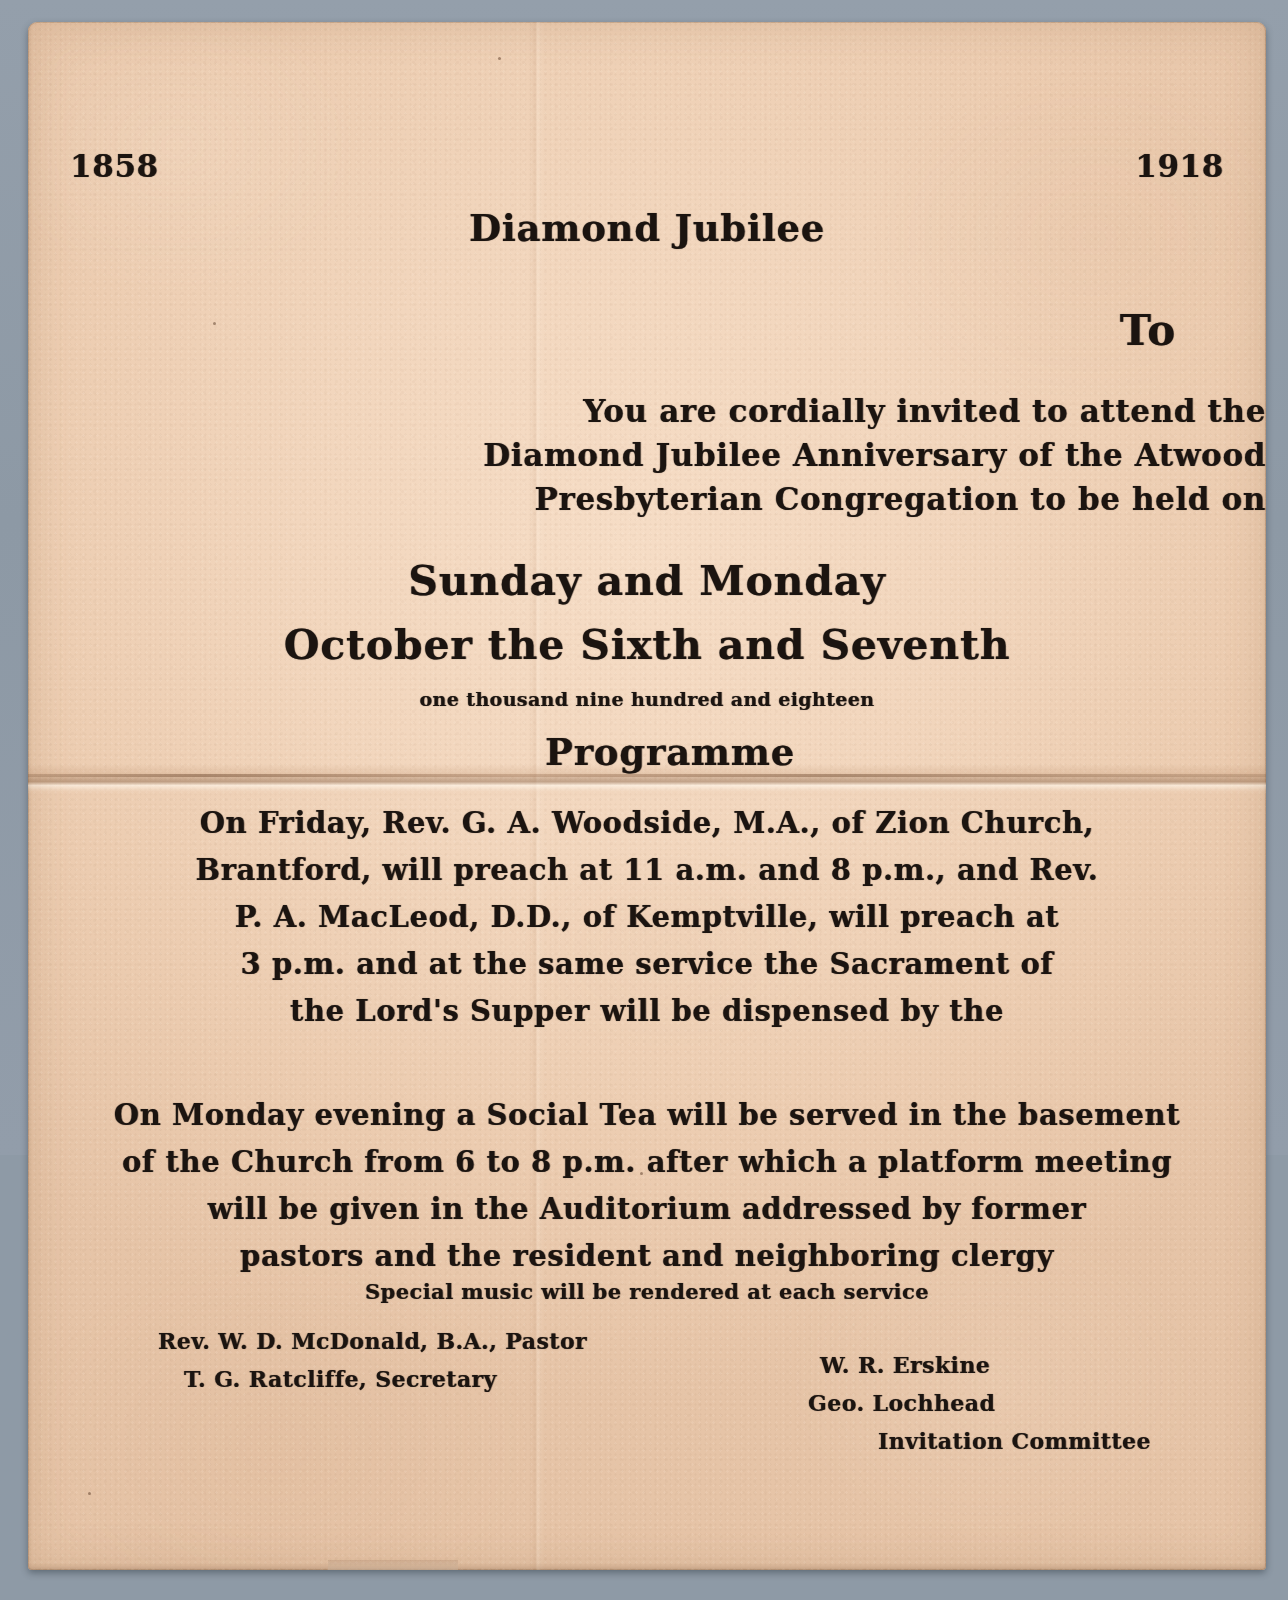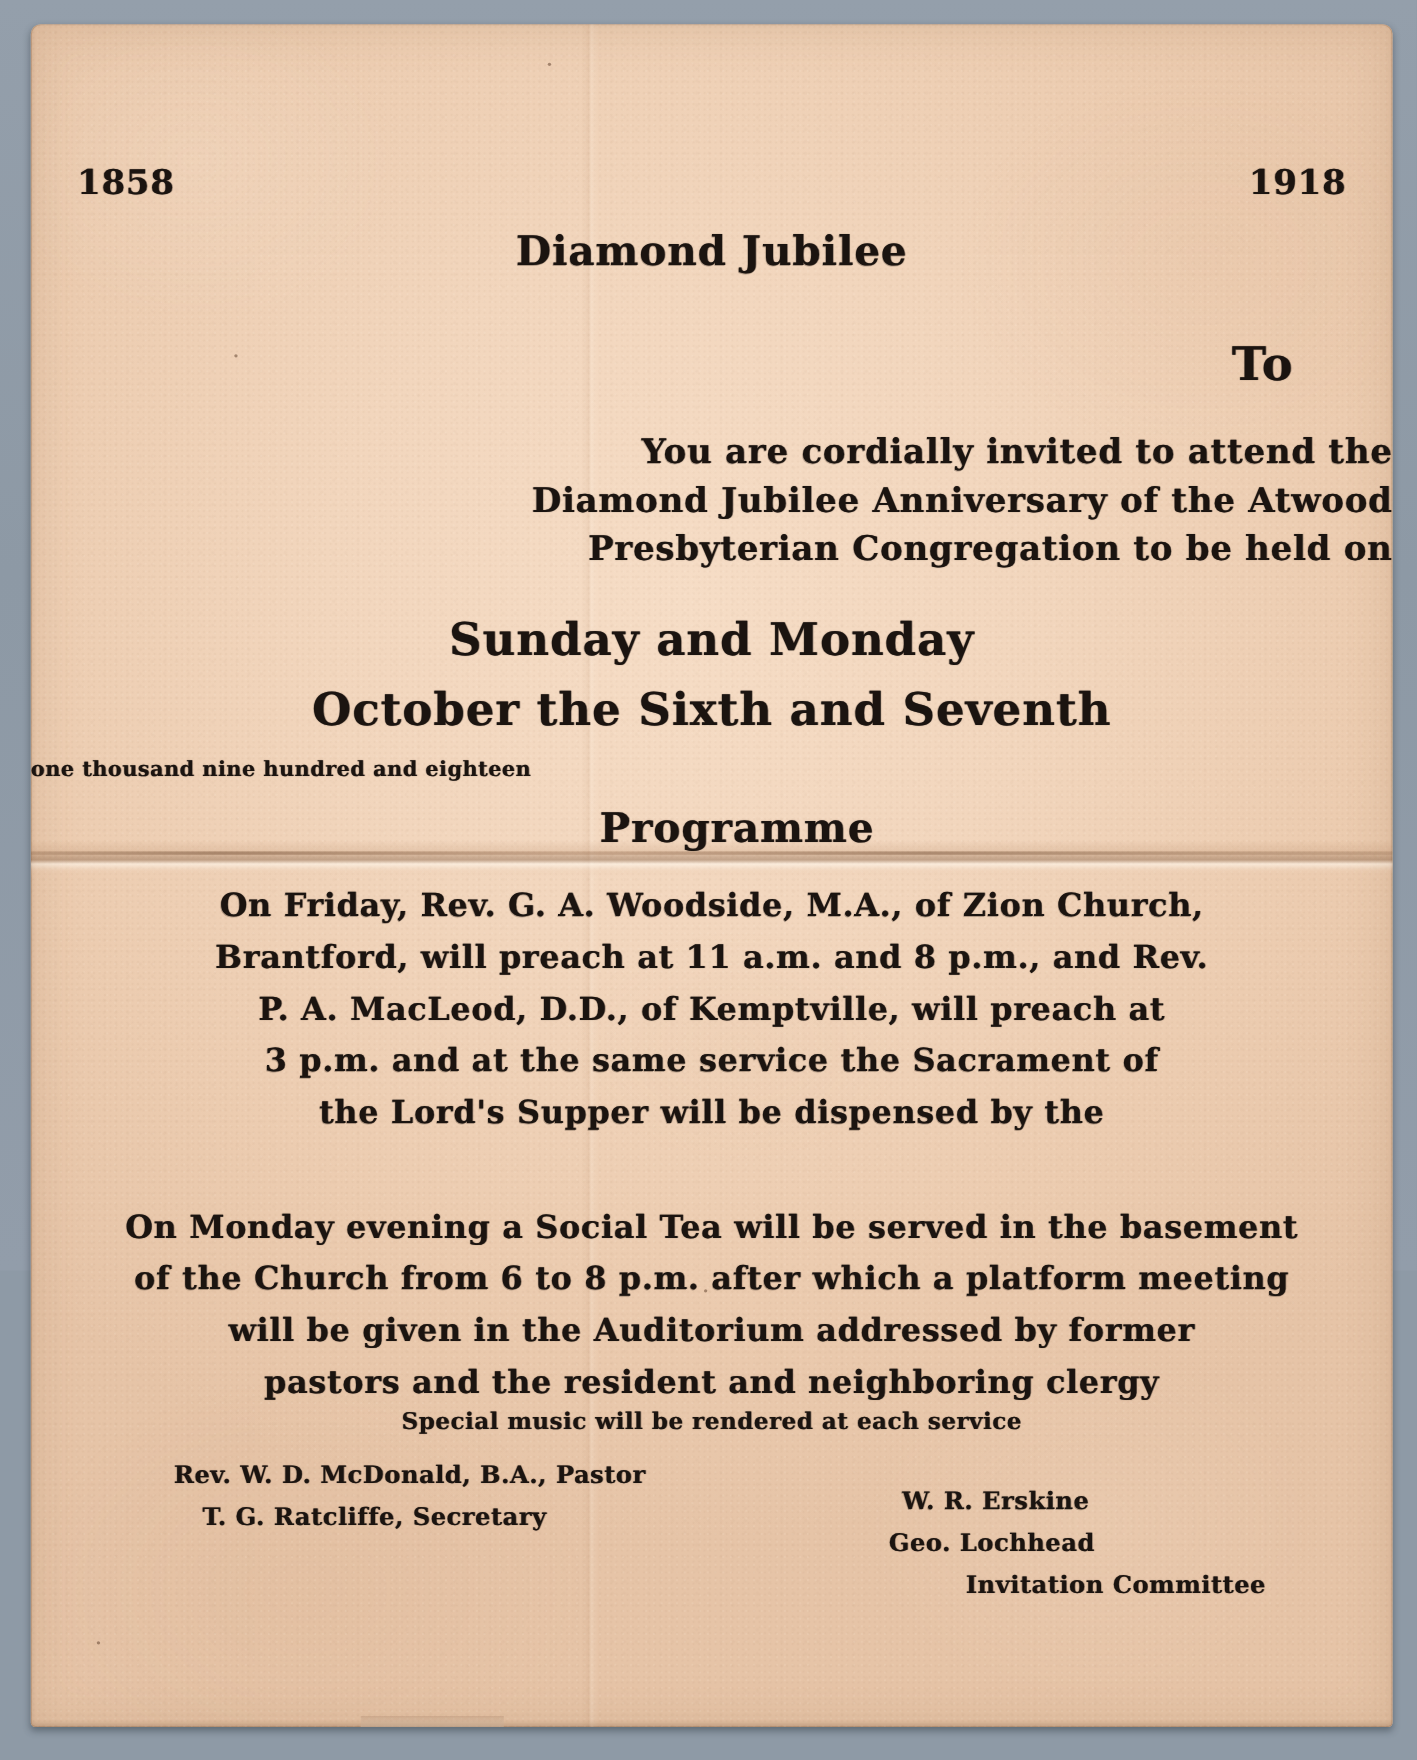--- a/index.html
+++ b/index.html
@@ -208,21 +208,21 @@
     font-size: 41px;
     line-height: 1.15;
   }
   .date-line.d1 { top: 536px; }
   .date-line.d2 { top: 600px; }
 
   .year-words {
     position: absolute;
     left: 0; right: 0;
     top: 666px;
-    text-align: left;
+    text-align: center;
     font-size: 19px;
   }
 
   .programme-head {
     position: absolute;
     left: 0; right: 0;
     top: 708px;
     text-align: center;
     font-size: 37px;
     padding-left: 46px;

